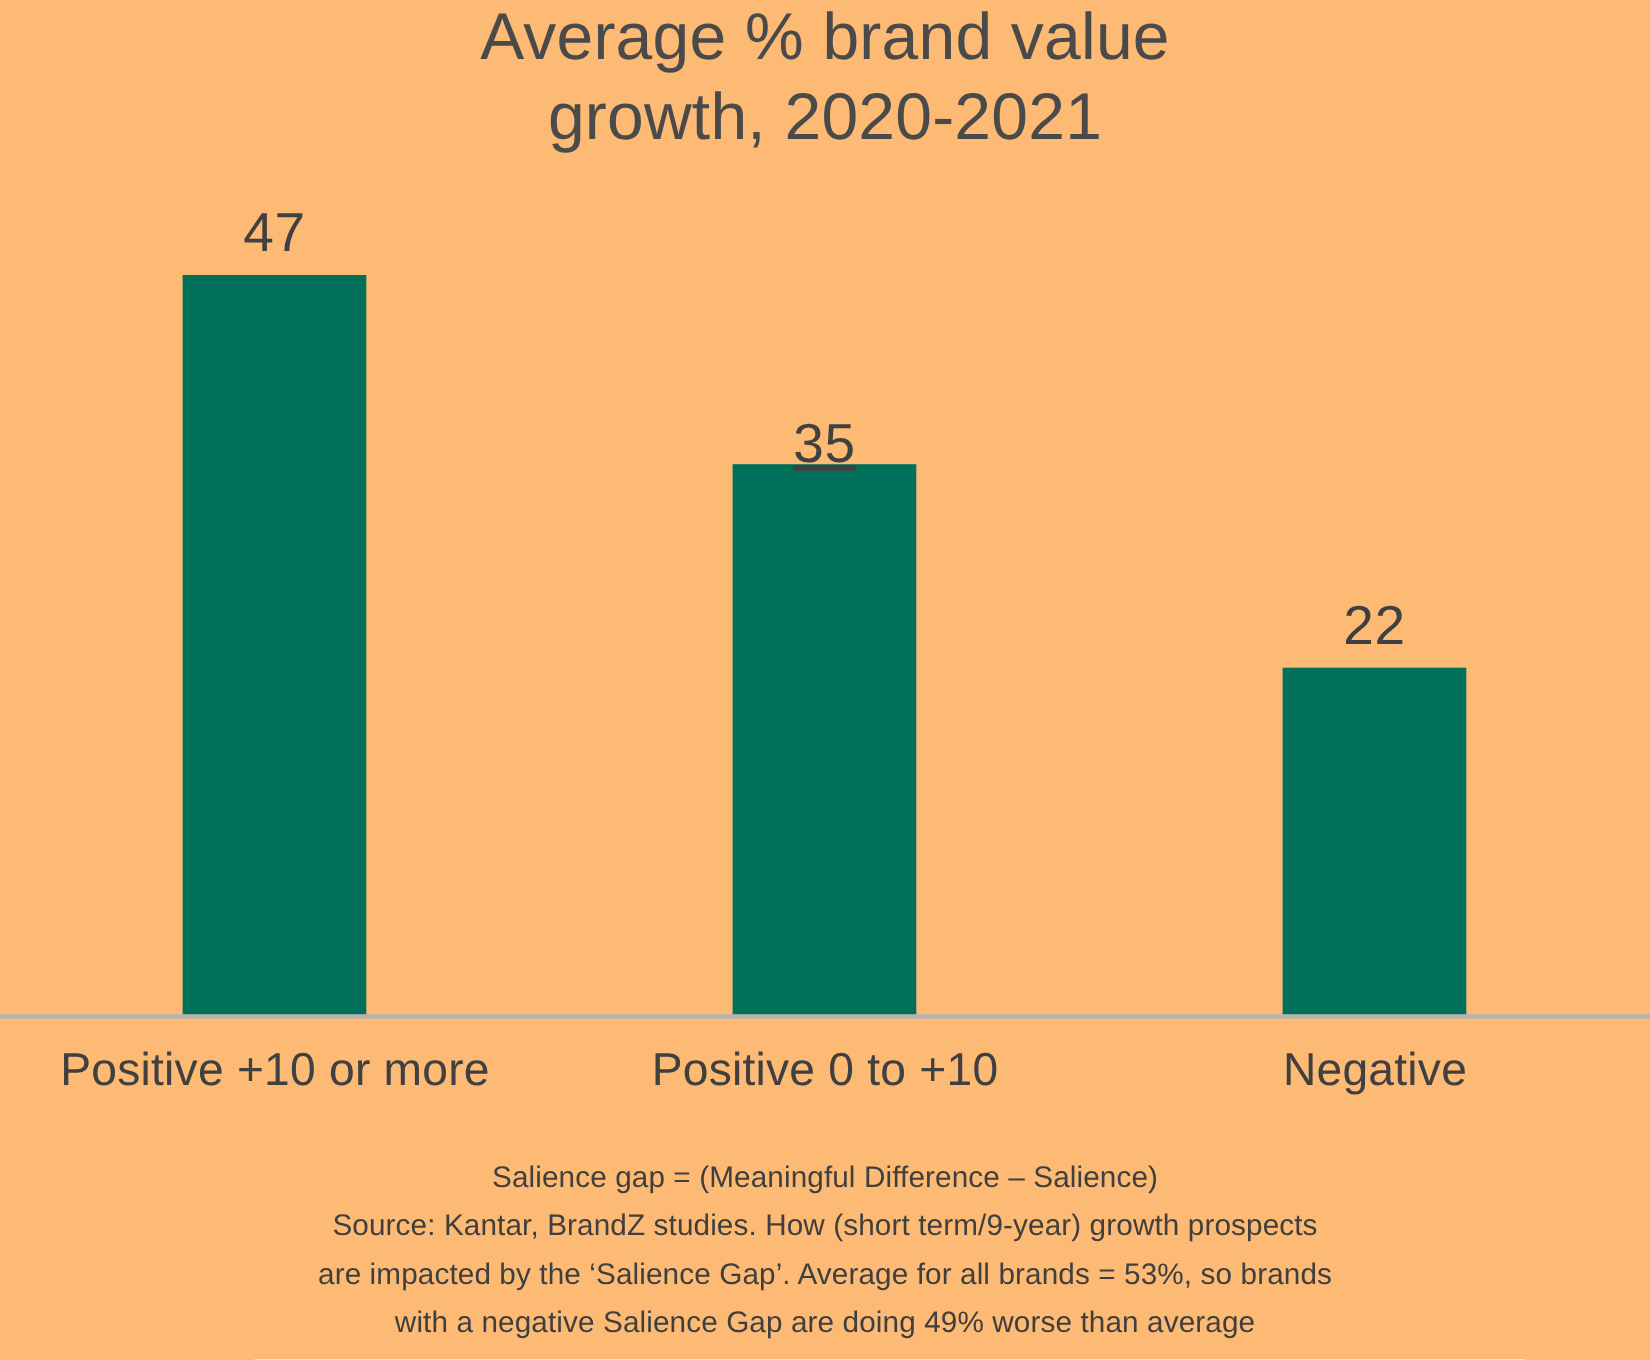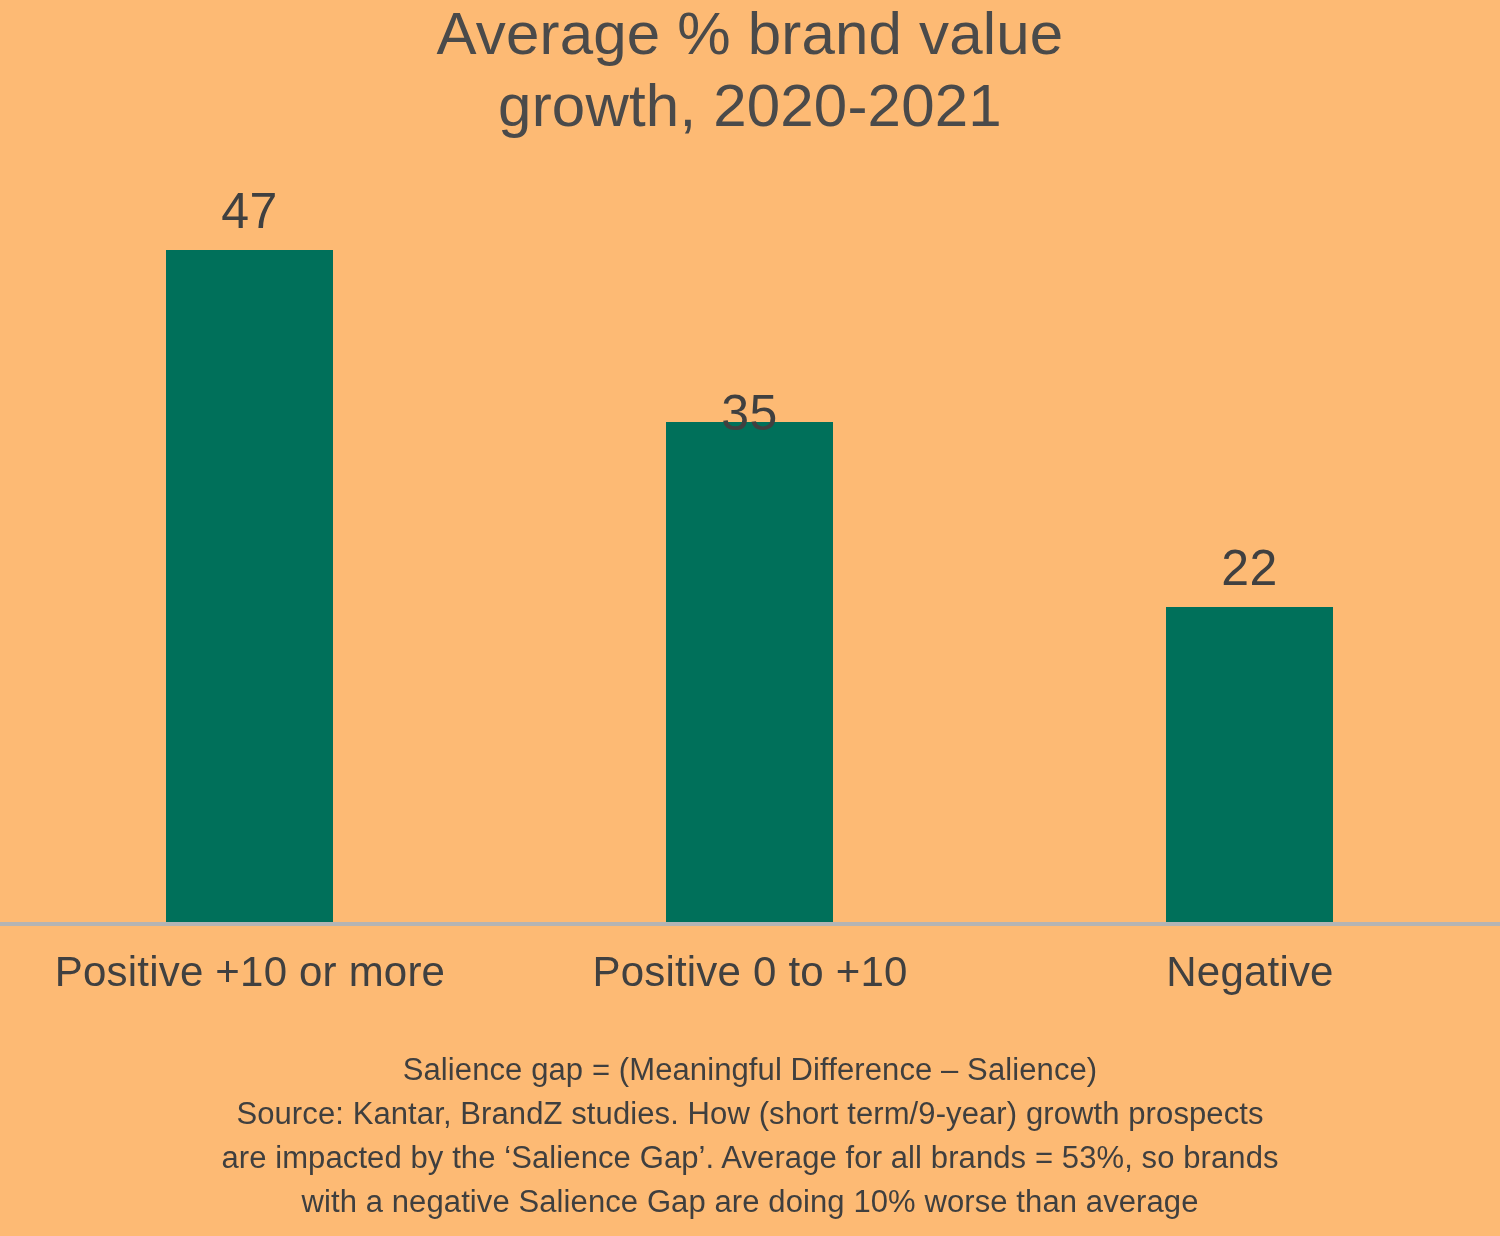--- a/index.html
+++ b/index.html
@@ -106,21 +106,21 @@
     position: absolute;
     left: 0;
     top: 1048px;
     width: 1500px;
     text-align: center;
   }
 
   .footnote-line {
     display: block;
     font-family: "Liberation Sans", sans-serif;
-    font-size: 31px;
+    font-size: 27px;
     line-height: 44px;
     font-weight: 300;
     color: #3f3f3f;
     letter-spacing: 0.1px;
     white-space: nowrap;
   }
 </style>
 </head>
 <body>
 
@@ -132,37 +132,37 @@
   <div class="plot-area">
 
     <div class="axis-line"></div>
 
     <div class="bar-group" style="left:166px;">
       <div class="bar-value" style="bottom: 682px;">47</div>
       <div class="bar-rect" style="height: 672px; background: rgb(0, 112, 90);"></div>
     </div>
 
     <div class="bar-group" style="left:666px;">
-      <div class="bar-value" style="bottom: 480px;">35</div>
+      <div class="bar-value" style="bottom: 490px; text-decoration: underline;">35</div>
       <div class="bar-rect" style="height: 500px; background: rgb(0, 112, 90);"></div>
     </div>
 
     <div class="bar-group" style="left:1166px;">
       <div class="bar-value" style="bottom: 325px;">22</div>
       <div class="bar-rect" style="height: 315px; background: rgb(0, 112, 90);"></div>
     </div>
 
   </div>
 
   <div class="cat-labels">
     <div class="cat-label" style="left:0px;">Positive +10 or more</div>
     <div class="cat-label" style="left:500px;">Positive 0 to +10</div>
     <div class="cat-label" style="left:1000px;">Negative</div>
   </div>
 
   <div class="footnotes">
     <span class="footnote-line">Salience gap = (Meaningful Difference – Salience)</span>
     <span class="footnote-line">Source: Kantar, BrandZ studies. How (short term/9-year) growth prospects</span>
     <span class="footnote-line">are impacted by the ‘Salience Gap’.  Average for all brands = 53%, so brands</span>
-    <span class="footnote-line">with a negative Salience Gap are doing 10% worse than average</span>
+    <span class="footnote-line">with a negative Salience Gap are doing 49% worse than average</span>
   </div>
 
 </div>
 
 </body></html>

